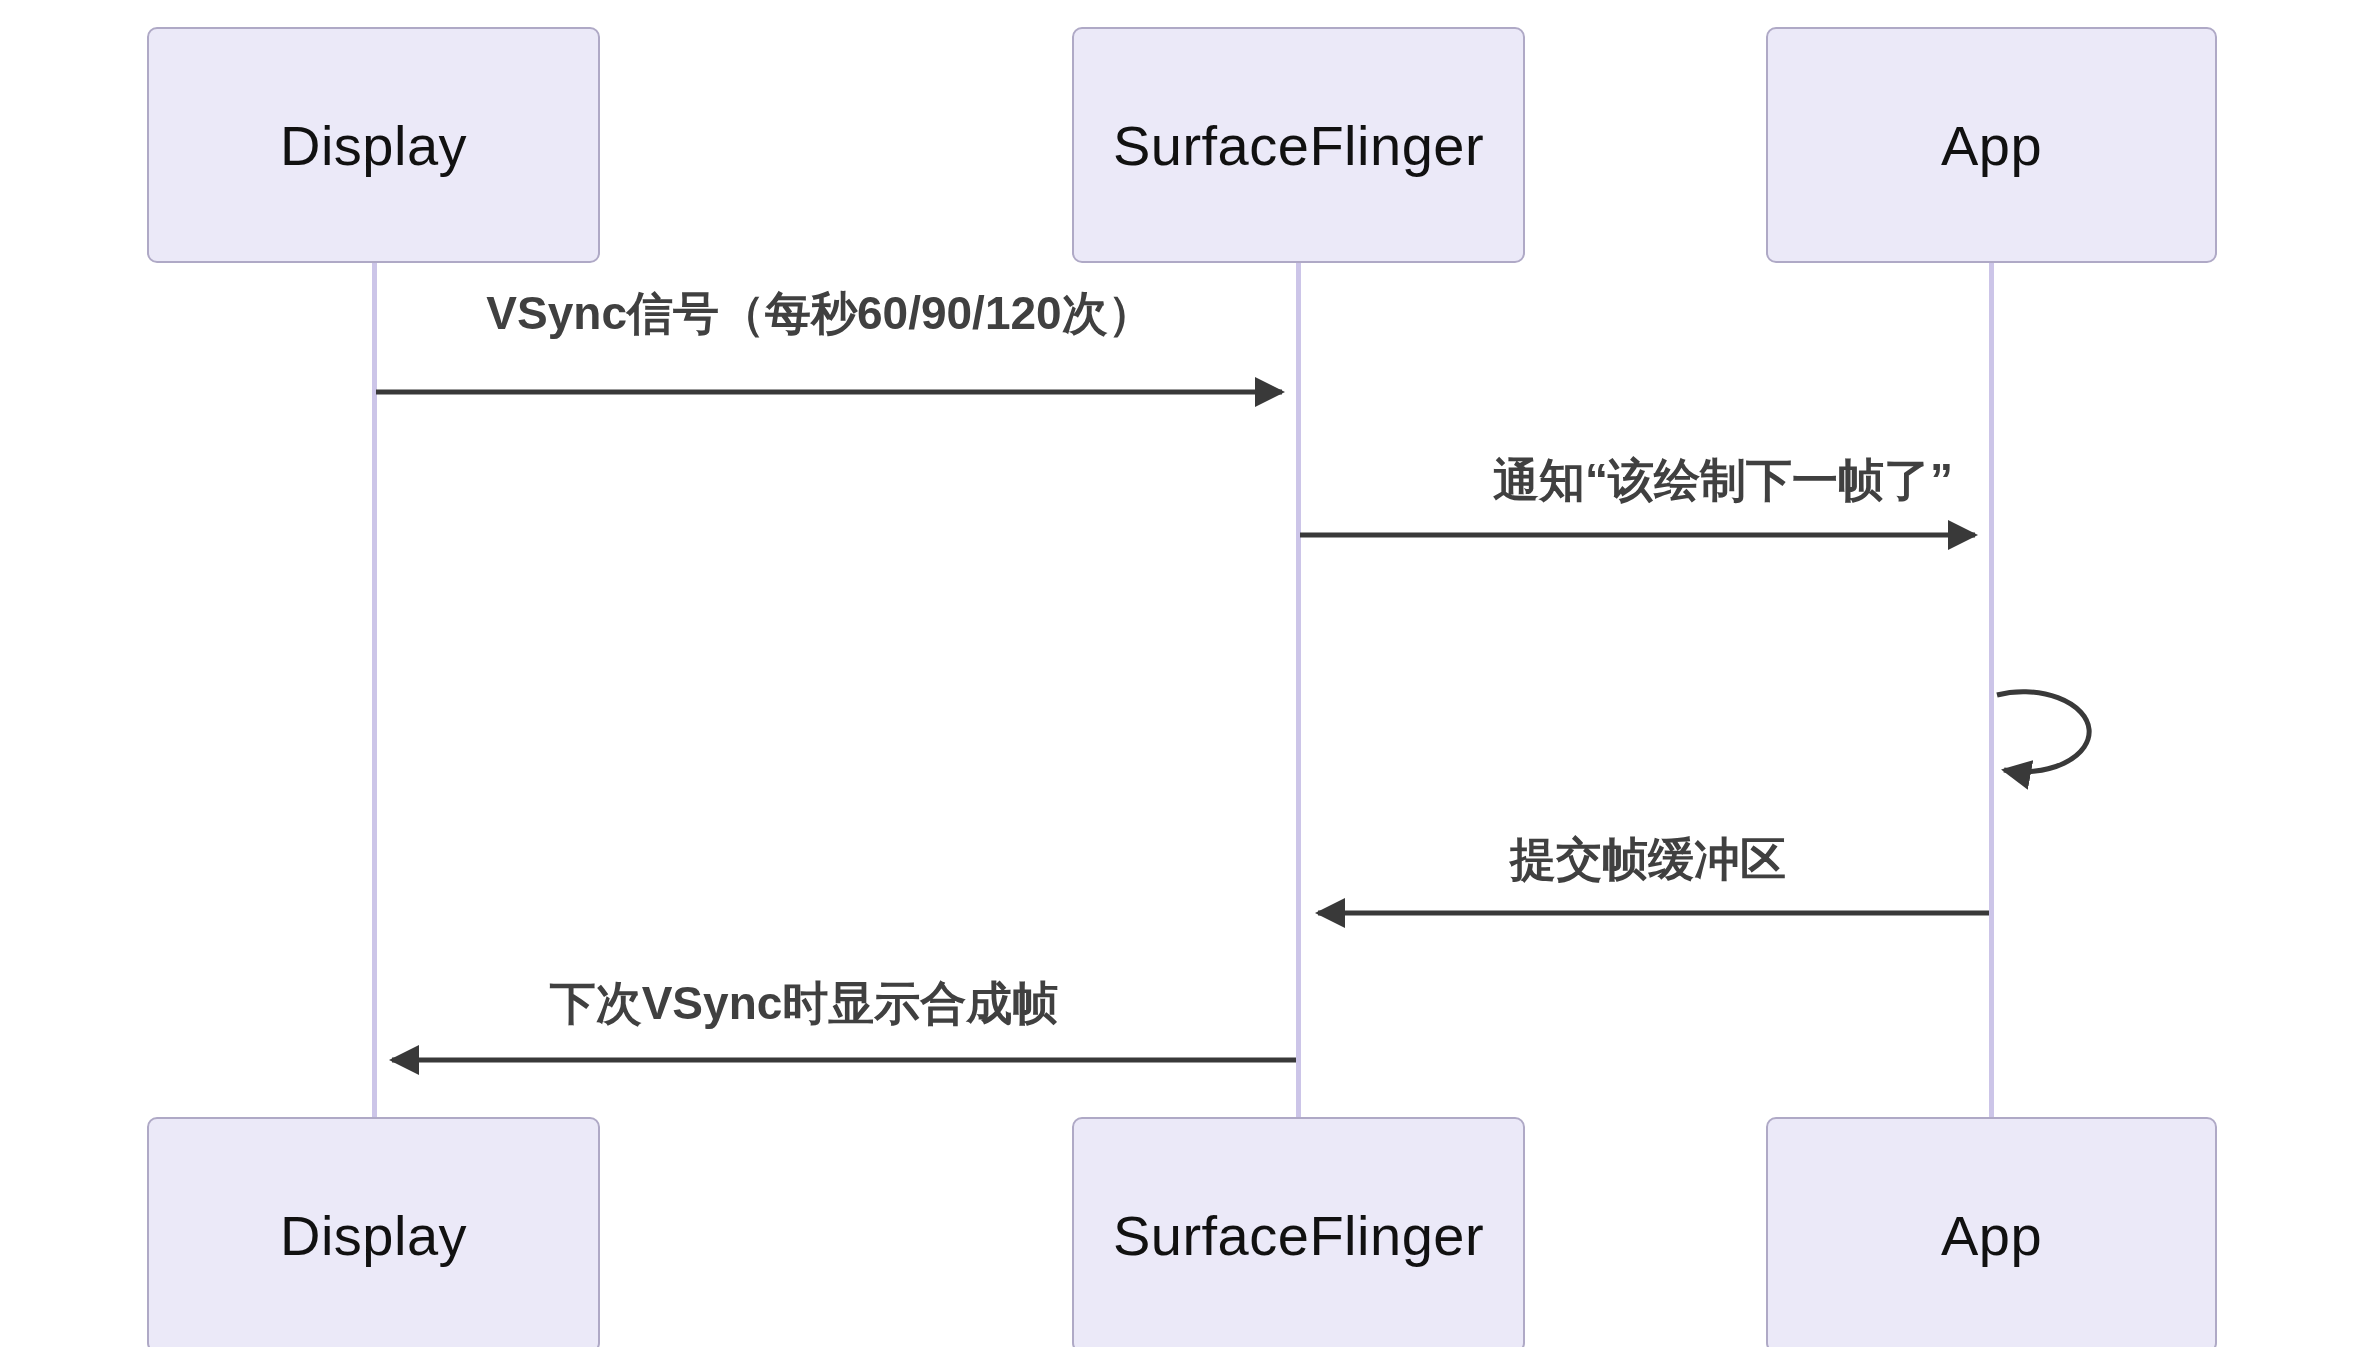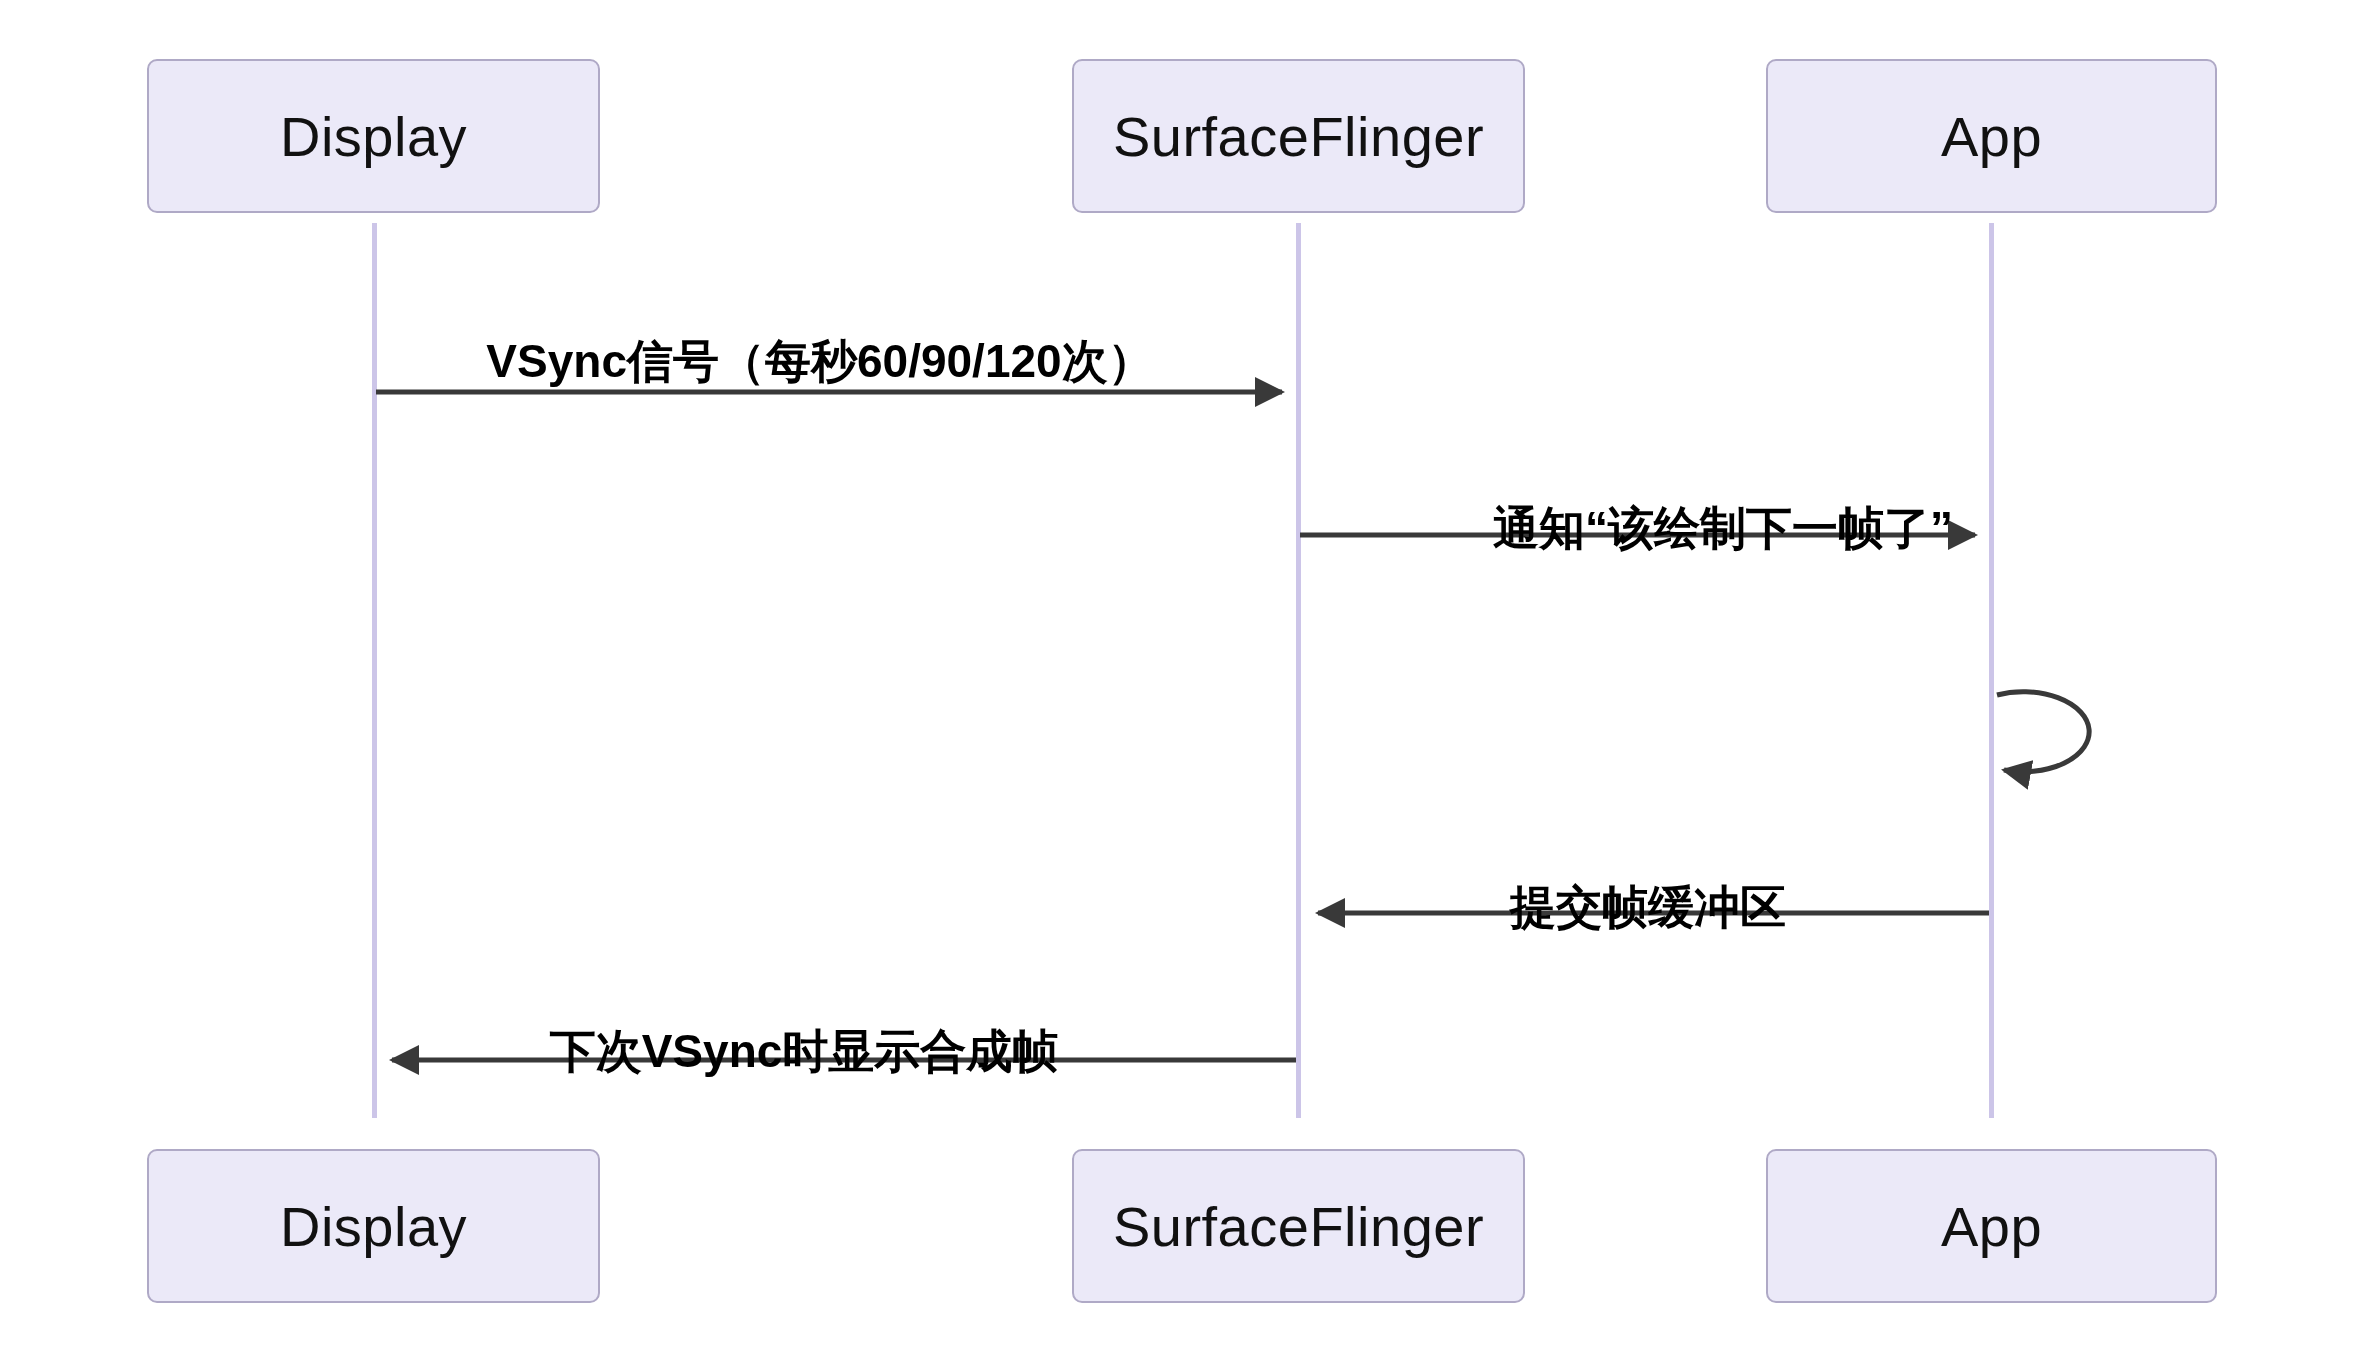--- a/index.html
+++ b/index.html
@@ -17,53 +17,51 @@
   }
   .lifeline {
     position: absolute;
     top: 223px;
     height: 895px;
     width: 5px;
     background: #CCC5E8;
   }
   .actor-box {
     position: absolute;
-    height: 154px;
+    height: 236px;
     background: #EBE9F8;
     border: 2px solid #AFA9C6;
     border-radius: 10px;
     display: flex;
     align-items: center;
     justify-content: center;
     box-sizing: border-box;
     z-index: 3;
-    margin-top: 32px;
   }
   .actor-label {
     font-size: 56px;
     font-weight: 500;
     color: #111111;
     letter-spacing: 0.5px;
     white-space: nowrap;
   }
   .arrows-overlay {
     position: absolute;
     left: 0;
     top: 0;
     z-index: 2;
   }
   .msg-label {
     position: absolute;
     transform: translate(-50%, -50%);
     font-size: 46px;
     font-weight: 600;
-    color: #000000;
+    color: #404040;
     white-space: nowrap;
     z-index: 4;
-    margin-top: 48px;
   }
   .watermark {
     position: absolute;
     right: 42px;
     bottom: 20px;
     font-size: 30px;
     color: #9f9da5;
     text-shadow: 2px 2px 0 #ffffff;
     white-space: nowrap;
     z-index: 5;

